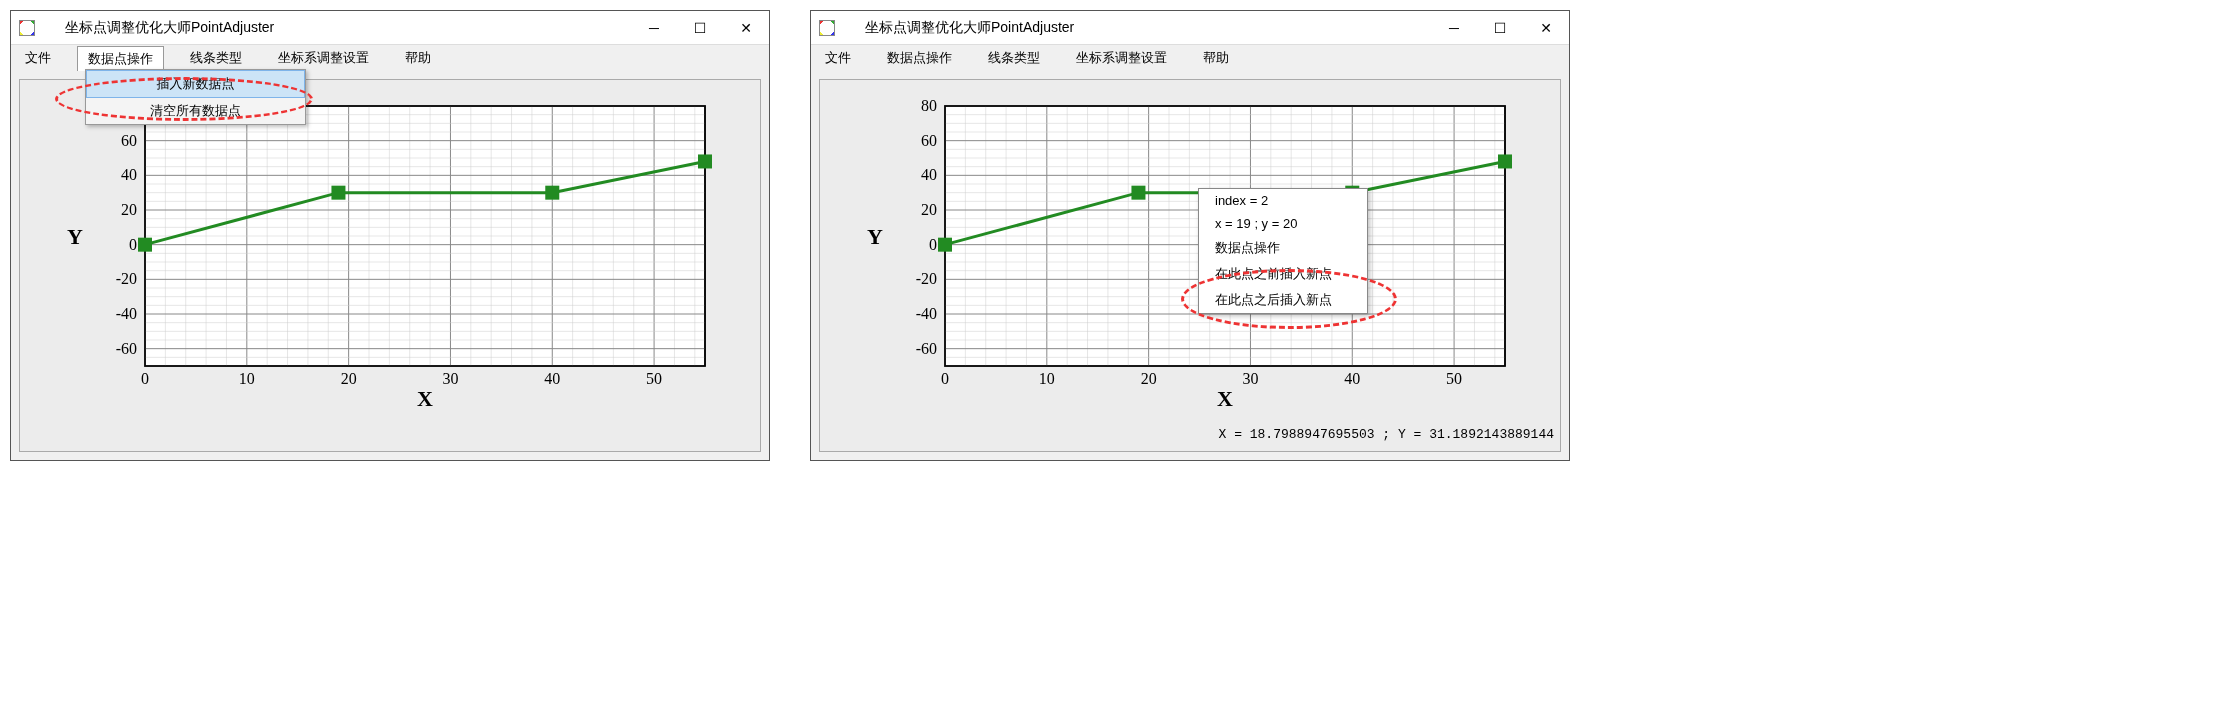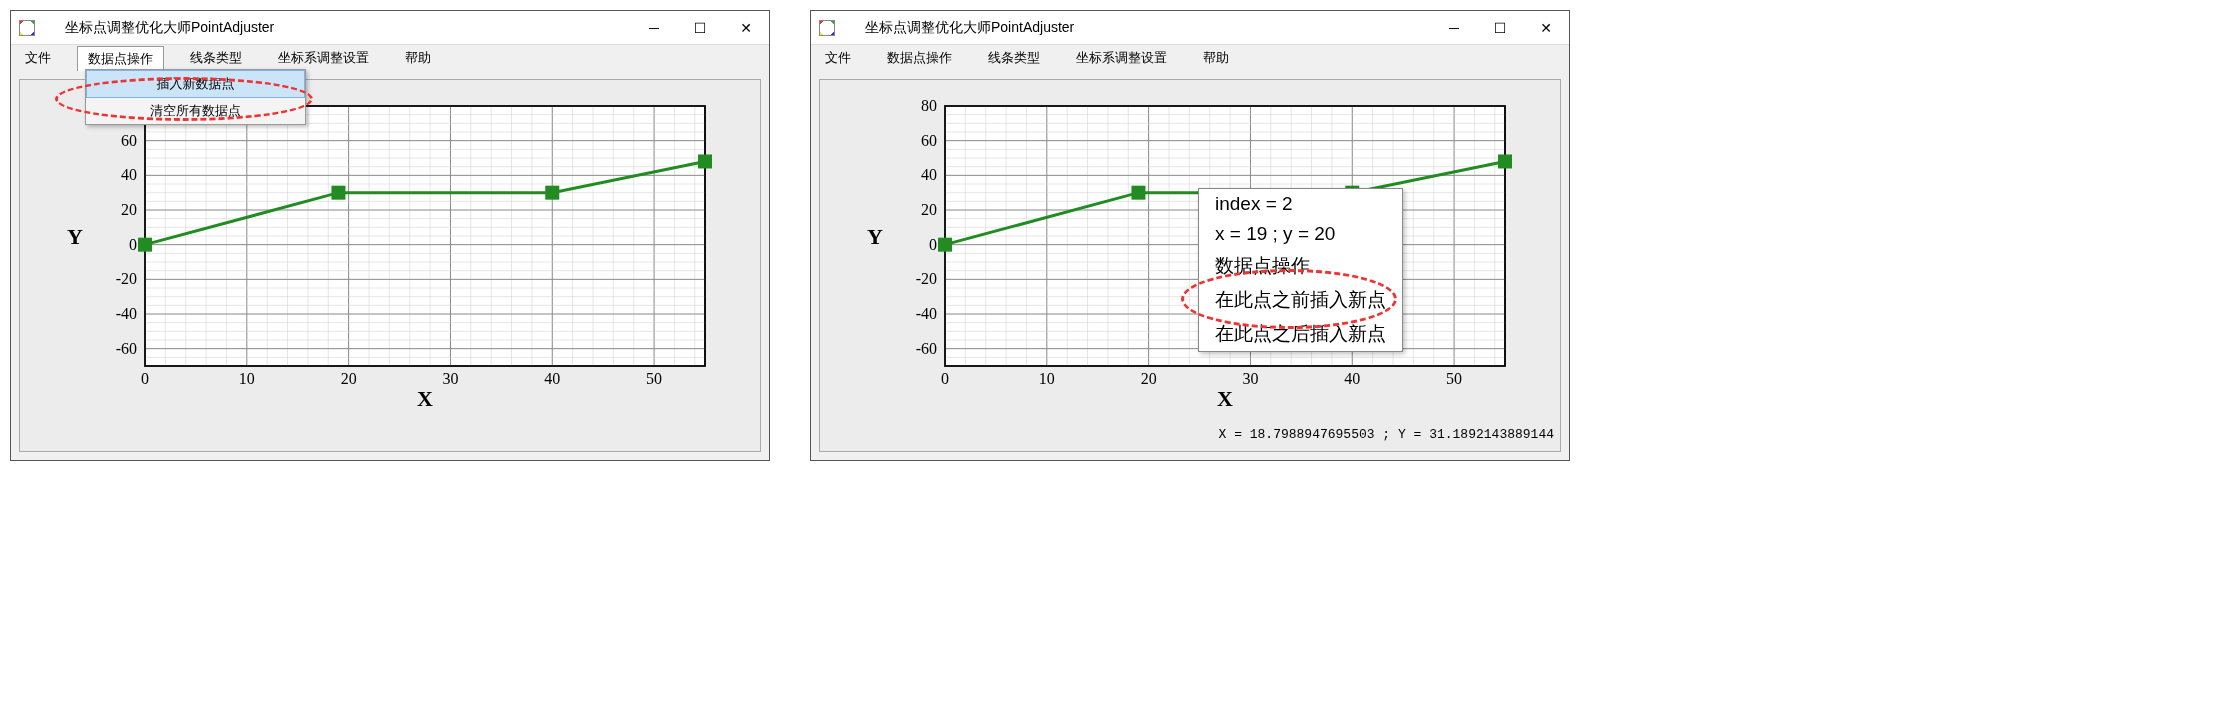--- a/index.html
+++ b/index.html
@@ -111,21 +111,21 @@
     color:#000;
     padding: 1px 0 3px 0;
   }
 
   .context-menu {
     position:absolute;
     background:#fff;
     border:1px solid #888;
     box-shadow: 2px 2px 5px rgba(0,0,0,0.25);
     z-index:25;
-    font-size:19px;
+    font-size:13px;
     min-width: 170px;
   }
   .context-item {
     padding: 4px 16px;
   }
 
   .highlight-ellipse {
     position:absolute;
     border: 3px dashed #e33;
     border-radius: 50%;

